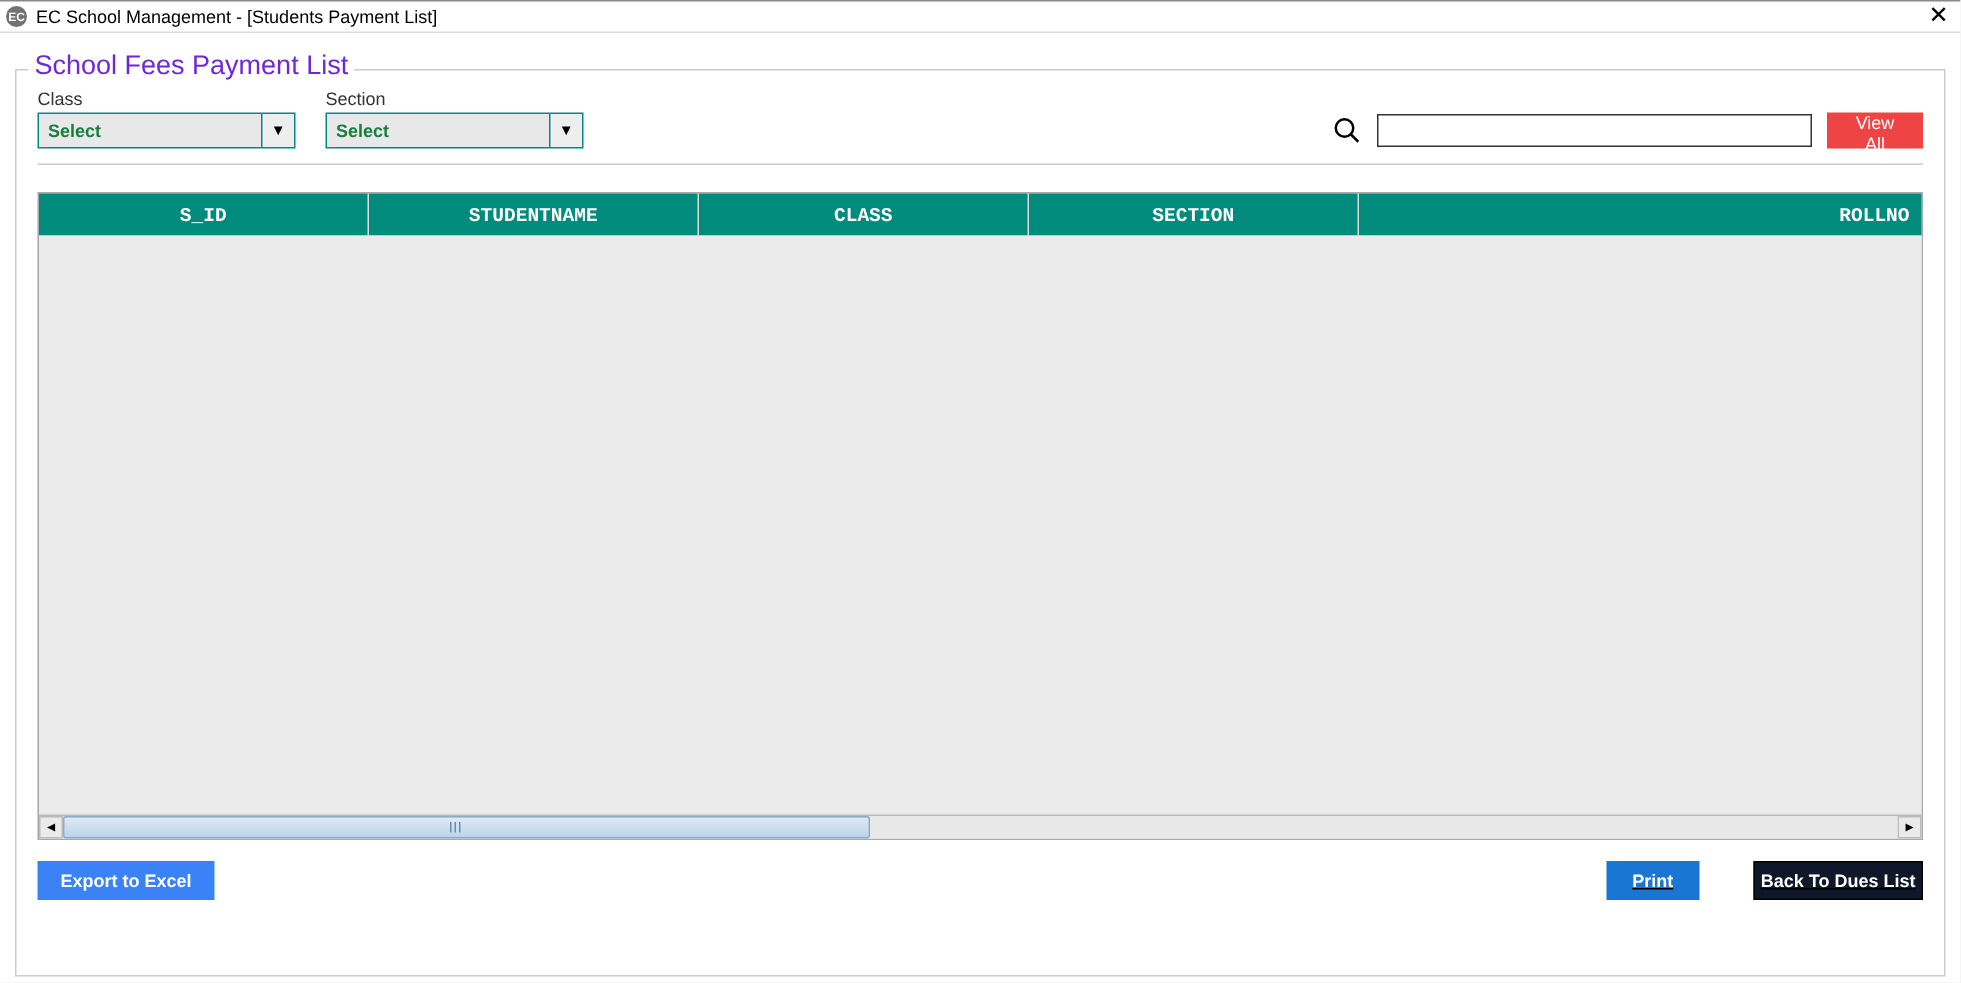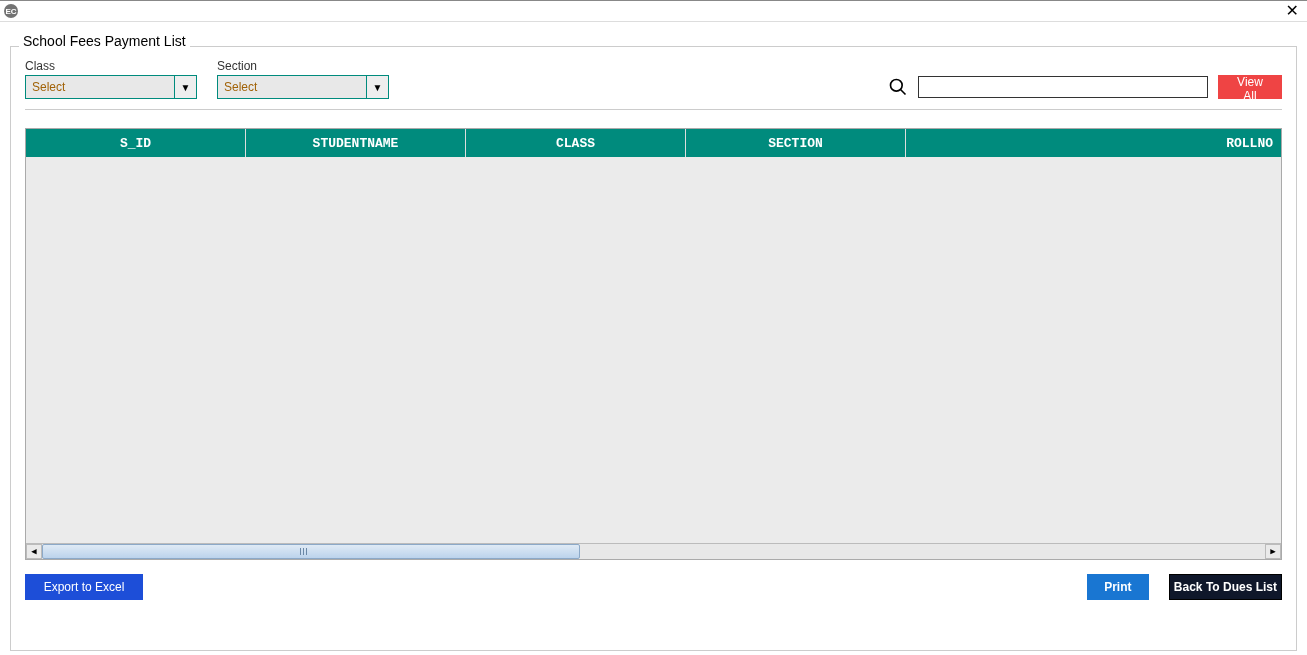--- a/index.html
+++ b/index.html
@@ -58,22 +58,22 @@
       padding: 12px 14px 14px 14px;
       position: relative;
       height: 605px;
     }
     .panel-legend {
       position: absolute;
       top: -14px;
       left: 8px;
       background: #fff;
       padding: 0 4px;
-      font-size: 14px;
-      color: #000000;
+      font-size: 18px;
+      color: #6d28d9;
     }
     .filter-row {
       display: flex;
       align-items: flex-end;
       gap: 20px;
       margin-bottom: 10px;
     }
     .filter-group {
       display: flex;
       flex-direction: column;
@@ -88,23 +88,23 @@
       height: 24px;
       width: 172px;
       border: 1px solid #008b7d;
     }
     .combo .combo-text {
       flex: 1;
       background: #e8e8e8;
       display: flex;
       align-items: center;
       padding: 0 6px;
-      font-weight: normal;
-      font-size: 12px;
-      color: #a16207;
+      font-weight: bold;
+      font-size: 12px;
+      color: #15803d;
     }
     .combo .combo-btn {
       width: 22px;
       border-left: 1px solid #008b7d;
       background: #eee;
       display: flex;
       align-items: center;
       justify-content: center;
       cursor: pointer;
       font-size: 10px;
@@ -136,22 +136,22 @@
       font-family: inherit;
     }
     .btn-teal {
       background: #ef4444;
     }
     .btn-teal.small {
       width: 64px;
       height: 24px;
     }
     .btn-green {
-      background: #1d4ed8;
-      font-weight: normal;
+      background: #3b82f6;
+      font-weight: bold;
       text-align: center;
     }
     .btn-blue {
       background: #1976d2;
       font-weight: bold;
     }
     .btn-dark {
       background: #0f172a;
       border: 1px solid #000;
       padding: 0 4px;
@@ -243,28 +243,30 @@
       background: #6b88a6;
     }
     .footer-buttons {
       margin-top: 14px;
       display: flex;
       align-items: center;
     }
     .footer-buttons .right {
       margin-left: auto;
       display: flex;
-      gap: 20px;
+      gap: 36px;
+      text-decoration: underline;
     }
   </style>
 </head>
 <body>
 
 <div class="title-bar">
   <span class="app-icon">EC</span>
+  <span class="title-text">EC School Management - [Students Payment List]</span>
   <span class="close-btn">✕</span>
 </div>
 
 <div class="main-panel">
   <div class="panel-legend">School Fees Payment List</div>
 
   <div class="filter-row">
     <div class="filter-group">
       <label>Class</label>
       <div class="combo">

